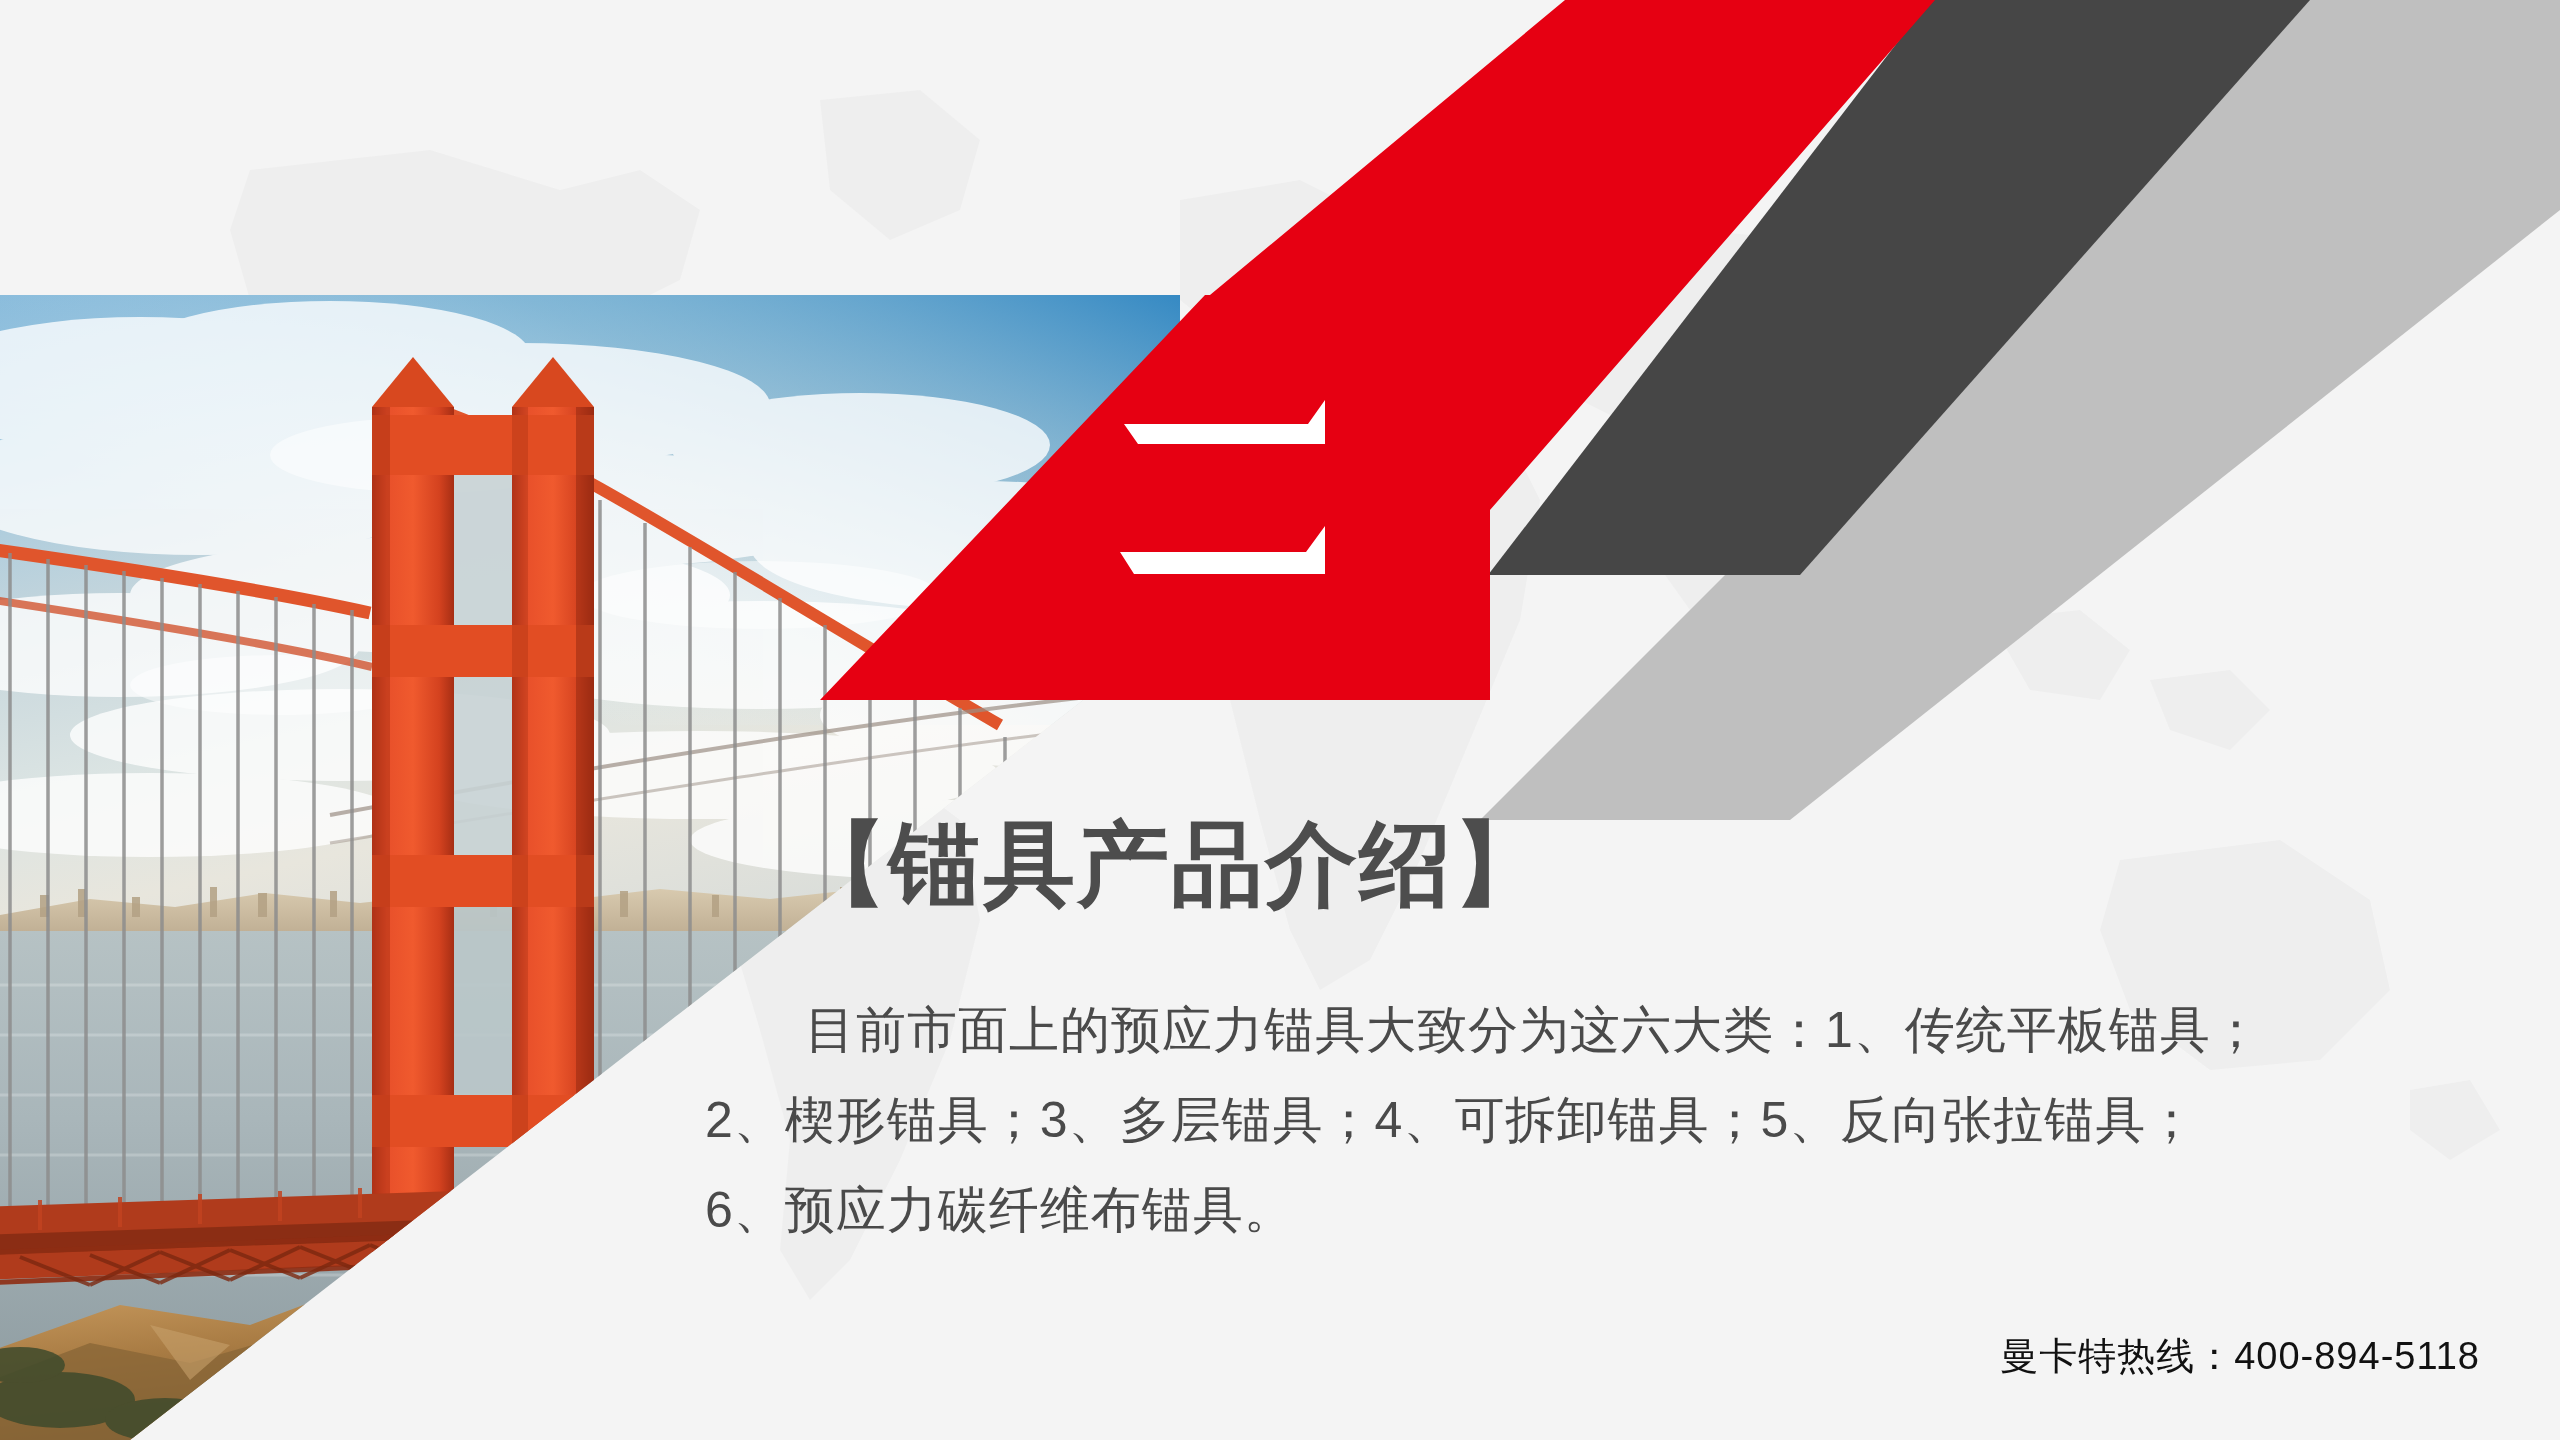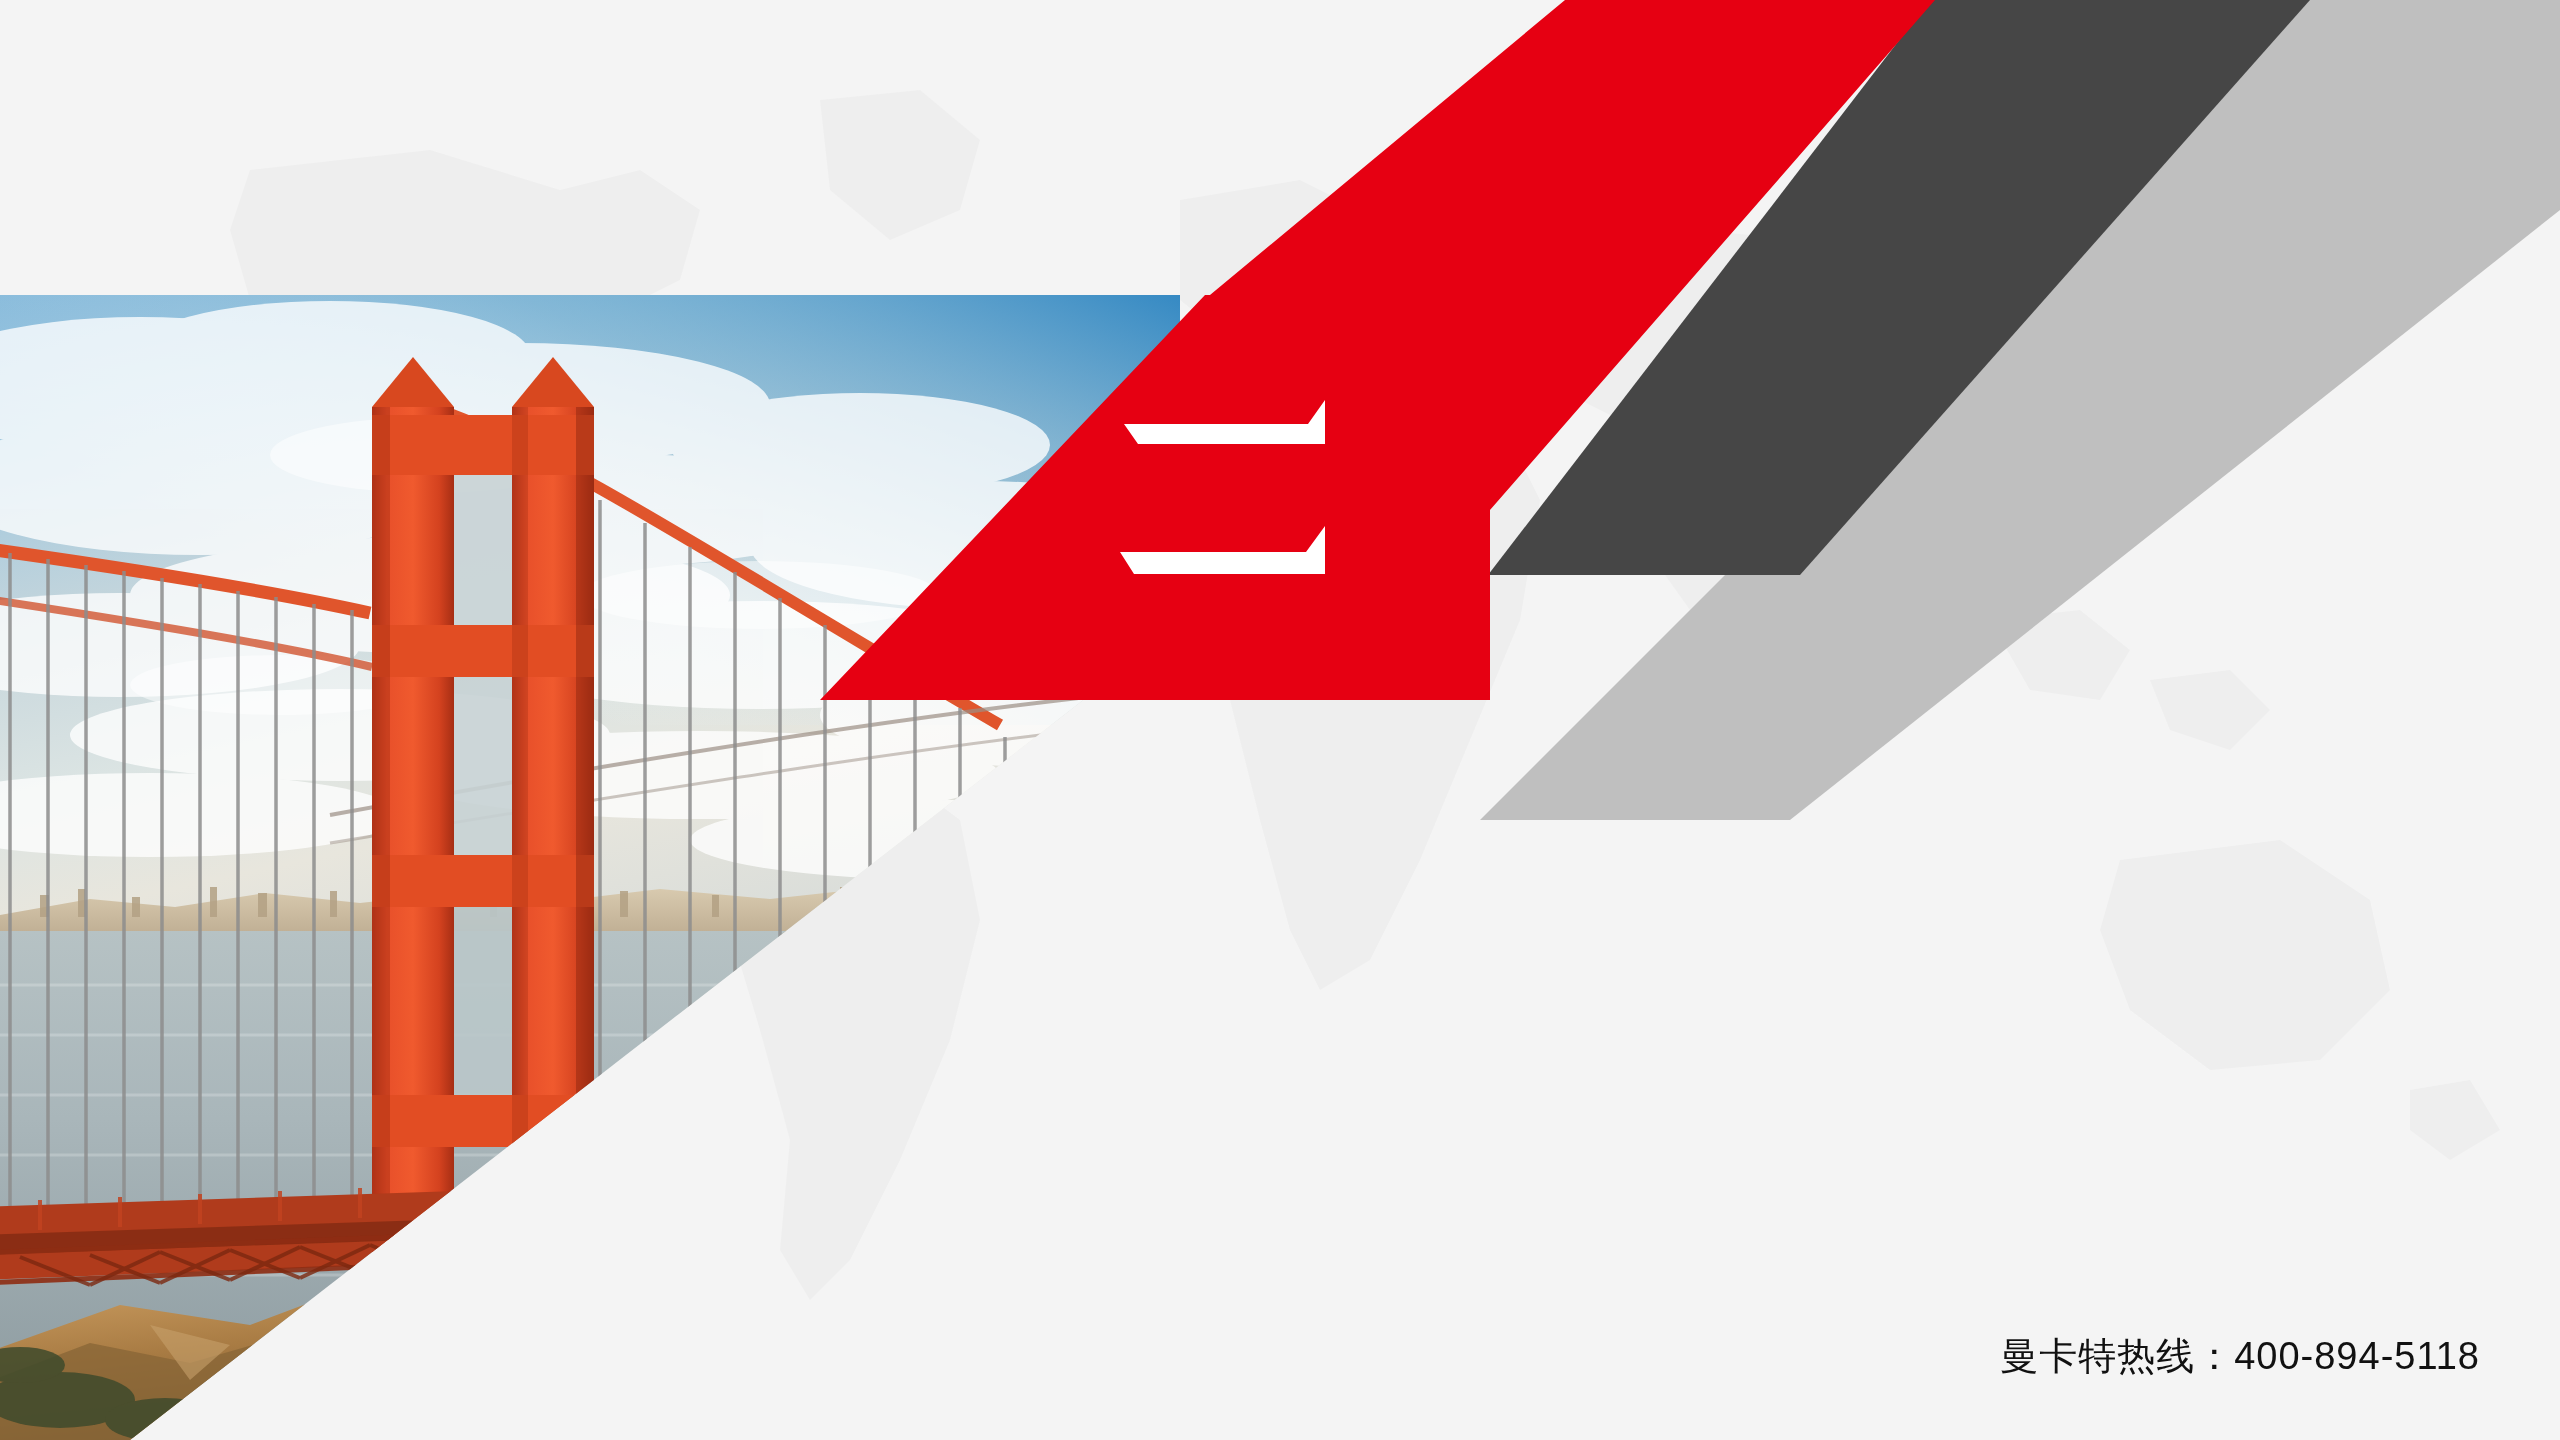--- a/index.html
+++ b/index.html
@@ -321,17 +321,23 @@
     <polygon points="1565,0 1935,0 1490,510 1490,700 820,700 1205,295 1210,295" fill="#e60012"></polygon>
   </svg>
 
   <svg id="numeral" viewBox="0 0 210 200">
 
     <polygon fill="#ffffff" points="4,32 188,32 205,8 205,52 18,52"></polygon>
 
     <polygon fill="#ffffff" points="0,160 186,160 205,134 205,182 14,182"></polygon>
   </svg>
 
-
+  <div id="title" style="color: rgb(77, 77, 77);">【锚具产品介绍】</div>
+
+  <div id="body" style="color: rgb(74, 74, 74);">
+    <div class="ln first">目前市面上的预应力锚具大致分为这六大类：1、传统平板锚具；</div>
+    <div class="ln">2、楔形锚具；3、多层锚具；4、可拆卸锚具；5、反向张拉锚具；</div>
+    <div class="ln">6、预应力碳纤维布锚具。</div>
+  </div>
 
   <div id="footer">曼卡特热线：400-894-5118</div>
 
 </div>
 
 </body></html>

